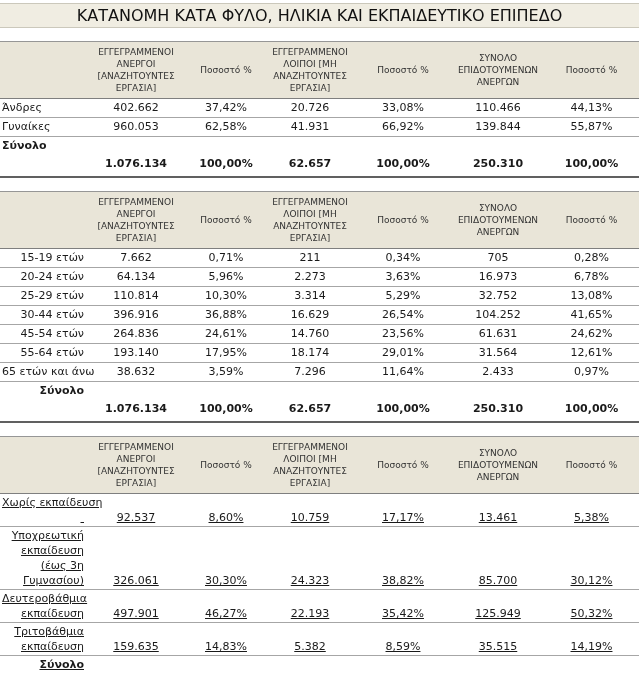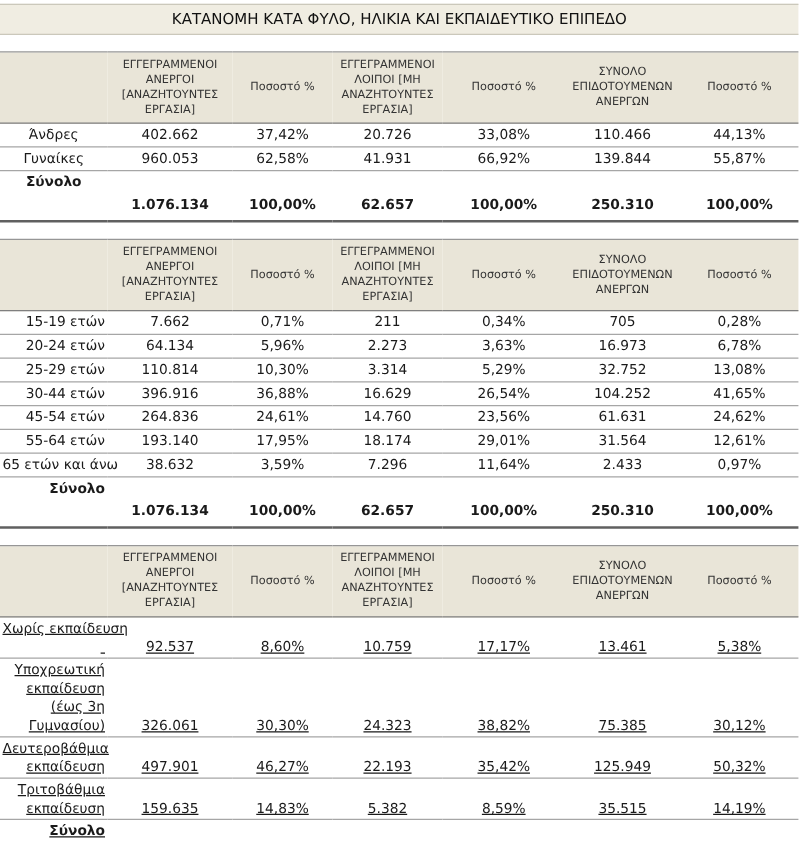--- a/index.html
+++ b/index.html
@@ -3,35 +3,35 @@
 <meta charset="utf-8">
 <style>
   html,body{margin:0;padding:0;background:#fff;}
   .page{
     width:639px;height:674px;overflow:hidden;background:#fff;
     font-family:"DejaVu Sans","Liberation Sans",sans-serif;color:#1a1a1a;
   }
   .title-band{
     margin-top:3px;margin-bottom:10px;
     background:#f0ede2;border-top:1px solid #cbc8bb;border-bottom:1px solid #cbc8bb;
-    text-align:center;font-size:12px;line-height:23px;color:#111;
+    text-align:center;font-size:16px;line-height:23px;color:#111;
   }
   section.tbl{margin-top:13px;}
   table.grid{width:639px;border-collapse:collapse;table-layout:fixed;}
   col.c0{width:86px}col.c1{width:100px}col.c2{width:80px}col.c3{width:88px}
   col.c4{width:98px}col.c5{width:92px}col.c6{width:95px}
   th{
     background:#e9e5d8;color:#333;
     font-size:9px;font-weight:normal;line-height:12px;padding:4px 2px;
     text-align:center;vertical-align:middle;white-space:pre-line;
     border-top:1px solid #969696;border-bottom:1px solid #7f7f7f;
   }
   td{font-size:11px;line-height:16px;padding:1px 2px;text-align:center;vertical-align:bottom;}
   td.label{text-align:right;white-space:pre;padding-left:2px;}
-  .tbl-gender td.label{text-align:center;}
+  .tbl-gender td.label{text-align:left;}
   tr.data-row td{border-bottom:1px solid #a6a6a6;}
   tr.total-label td{font-weight:bold;}
   tr.total-values td{font-weight:bold;padding-bottom:4px;border-bottom:2px solid #606060;}
   .tbl-education td{line-height:15px;text-decoration:underline;}
 </style>
 </head>
 <body>
 
 <div class="page">
   <div class="title-band">ΚΑΤΑΝΟΜΗ ΚΑΤΑ ΦΥΛΟ, ΗΛΙΚΙΑ ΚΑΙ ΕΚΠΑΙΔΕΥΤΙΚΟ ΕΠΙΠΕΔΟ</div>
@@ -263,21 +263,21 @@
           </tr>
           <tr class="data-row">
             <td class="label">Υποχρεωτική
 εκπαίδευση
 (έως 3η
 Γυμνασίου)</td>
             <td class="num">326.061</td>
             <td class="num">30,30%</td>
             <td class="num">24.323</td>
             <td class="num">38,82%</td>
-            <td class="num">75.385</td>
+            <td class="num">85.700</td>
             <td class="num">30,12%</td>
           </tr>
           <tr class="data-row">
             <td class="label">Δευτεροβάθμια
 εκπαίδευση</td>
             <td class="num">497.901</td>
             <td class="num">46,27%</td>
             <td class="num">22.193</td>
             <td class="num">35,42%</td>
             <td class="num">125.949</td>

